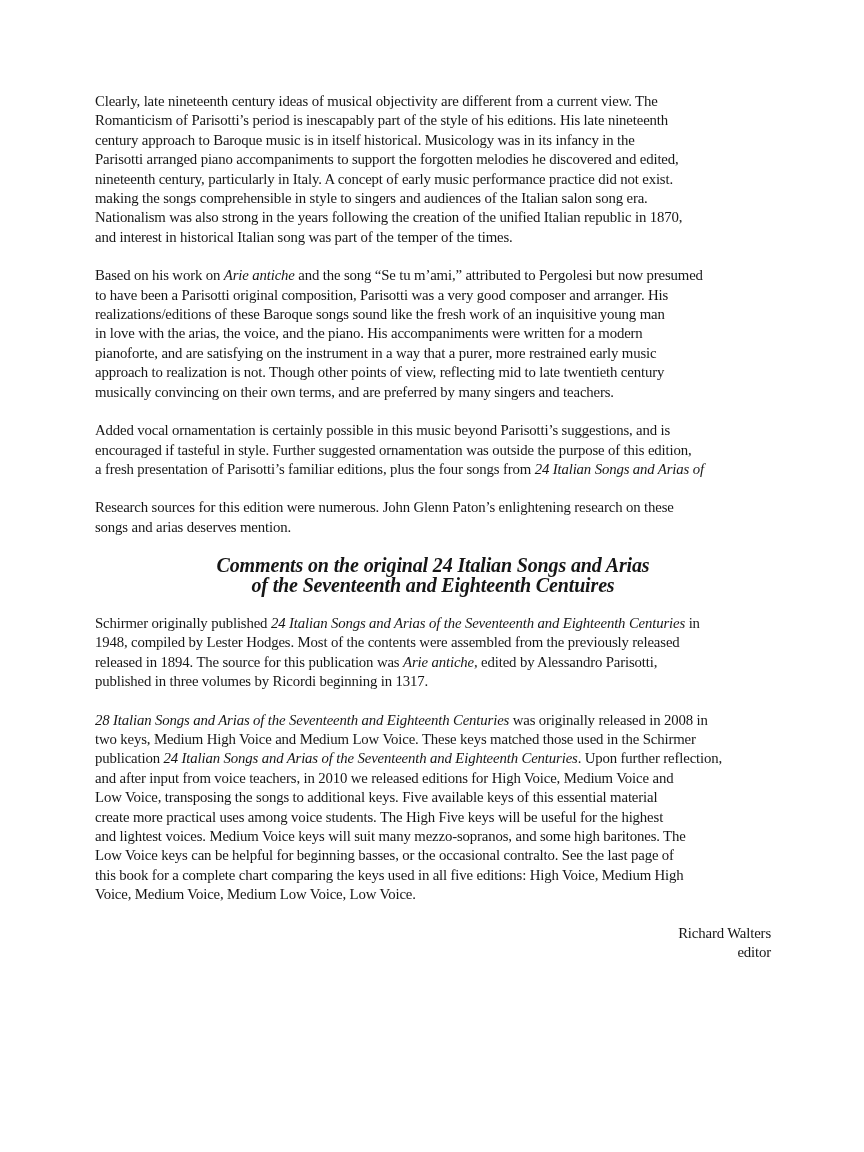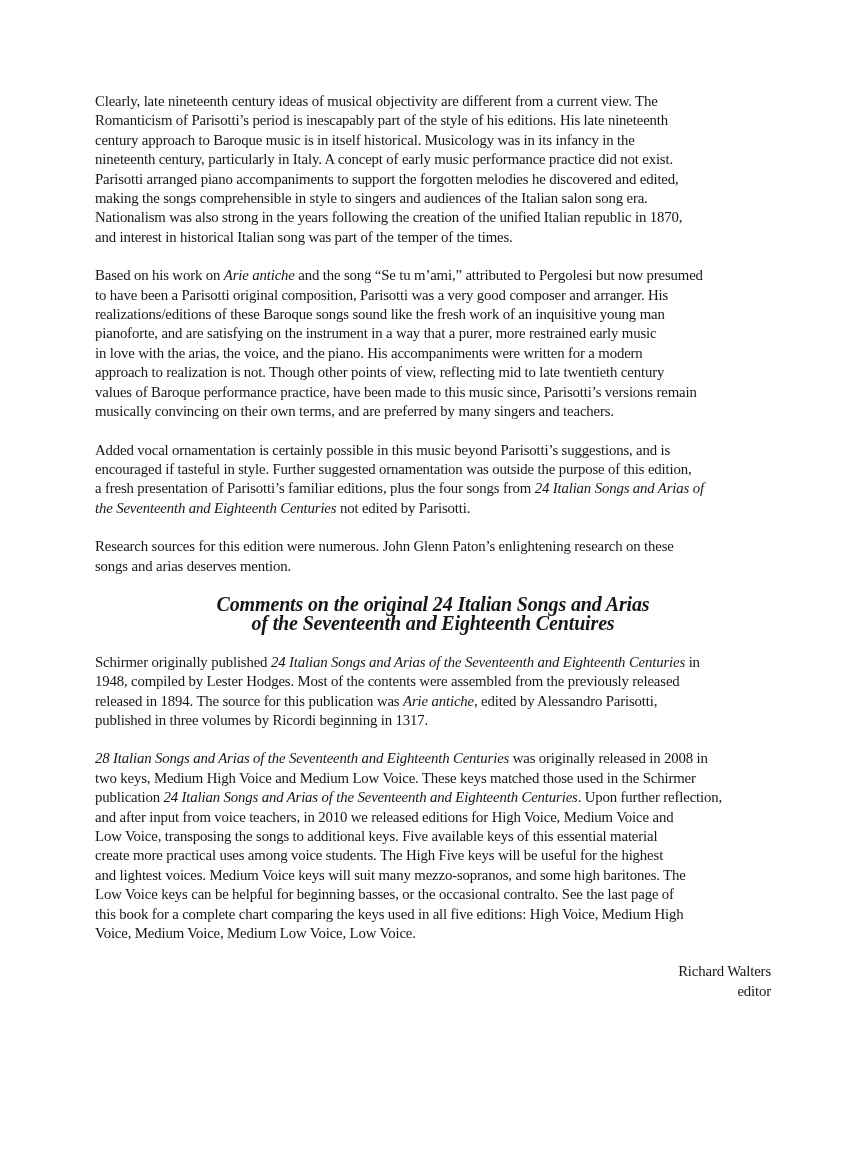--- a/index.html
+++ b/index.html
@@ -53,41 +53,39 @@
 </style>
 </head>
 <body>
 
 <div class="page">
   <main class="content" id="content">
       <div class="block paragraph">
         <div class="line"><span>Clearly, late nineteenth century ideas of musical objectivity are different from a current view. The</span></div>
         <div class="line"><span>Romanticism of Parisotti’s period is inescapably part of the style of his editions. His late nineteenth</span></div>
         <div class="line"><span>century approach to Baroque music is in itself historical. Musicology was in its infancy in the</span></div>
+        <div class="line"><span>Parisotti arranged piano accompaniments to support the forgotten melodies he discovered and edited,</span></div>
         <div class="line"><span>nineteenth century, particularly in Italy. A concept of early music performance practice did not exist.</span></div>
-        <div class="line"><span>Parisotti arranged piano accompaniments to support the forgotten melodies he discovered and edited,</span></div>
         <div class="line"><span>making the songs comprehensible in style to singers and audiences of the Italian salon song era.</span></div>
         <div class="line"><span>Nationalism was also strong in the years following the creation of the unified Italian republic in 1870,</span></div>
         <div class="line"><span>and interest in historical Italian song was part of the temper of the times.</span></div>
       </div>
       <div class="block paragraph">
         <div class="line"><span>Based on his work on </span><em>Arie antiche</em><span> and the song “Se tu m’ami,” attributed to Pergolesi but now presumed</span></div>
         <div class="line"><span>to have been a Parisotti original composition, Parisotti was a very good composer and arranger. His</span></div>
         <div class="line"><span>realizations/editions of these Baroque songs sound like the fresh work of an inquisitive young man</span></div>
+        <div class="line"><span>in love with the arias, the voice, and the piano. His accompaniments were written for a modern</span></div>
         <div class="line"><span>pianoforte, and are satisfying on the instrument in a way that a purer, more restrained early music</span></div>
-        <div class="line"><span>in love with the arias, the voice, and the piano. His accompaniments were written for a modern</span></div>
         <div class="line"><span>approach to realization is not. Though other points of view, reflecting mid to late twentieth century</span></div>
-        <div class="line"><span>values of Baroque performance practice, have been made to this music since, Parisotti’s versions remain</span></div>
         <div class="line"><span>musically convincing on their own terms, and are preferred by many singers and teachers.</span></div>
       </div>
       <div class="block paragraph">
         <div class="line"><span>Added vocal ornamentation is certainly possible in this music beyond Parisotti’s suggestions, and is</span></div>
         <div class="line"><span>encouraged if tasteful in style. Further suggested ornamentation was outside the purpose of this edition,</span></div>
         <div class="line"><span>a fresh presentation of Parisotti’s familiar editions, plus the four songs from </span><em>24 Italian Songs and Arias of</em></div>
-        <div class="line"><em>the Seventeenth and Eighteenth Centuries</em><span> not edited by Parisotti.</span></div>
       </div>
       <div class="block paragraph">
         <div class="line"><span>Research sources for this edition were numerous. John Glenn Paton’s enlightening research on these</span></div>
         <div class="line"><span>songs and arias deserves mention.</span></div>
       </div>
       <div class="block heading">
         <div class="line"><span>Comments on the original 24 Italian Songs and Arias</span></div>
         <div class="line"><span>of the Seventeenth and Eighteenth Centuires</span></div>
       </div>
       <div class="block paragraph">

